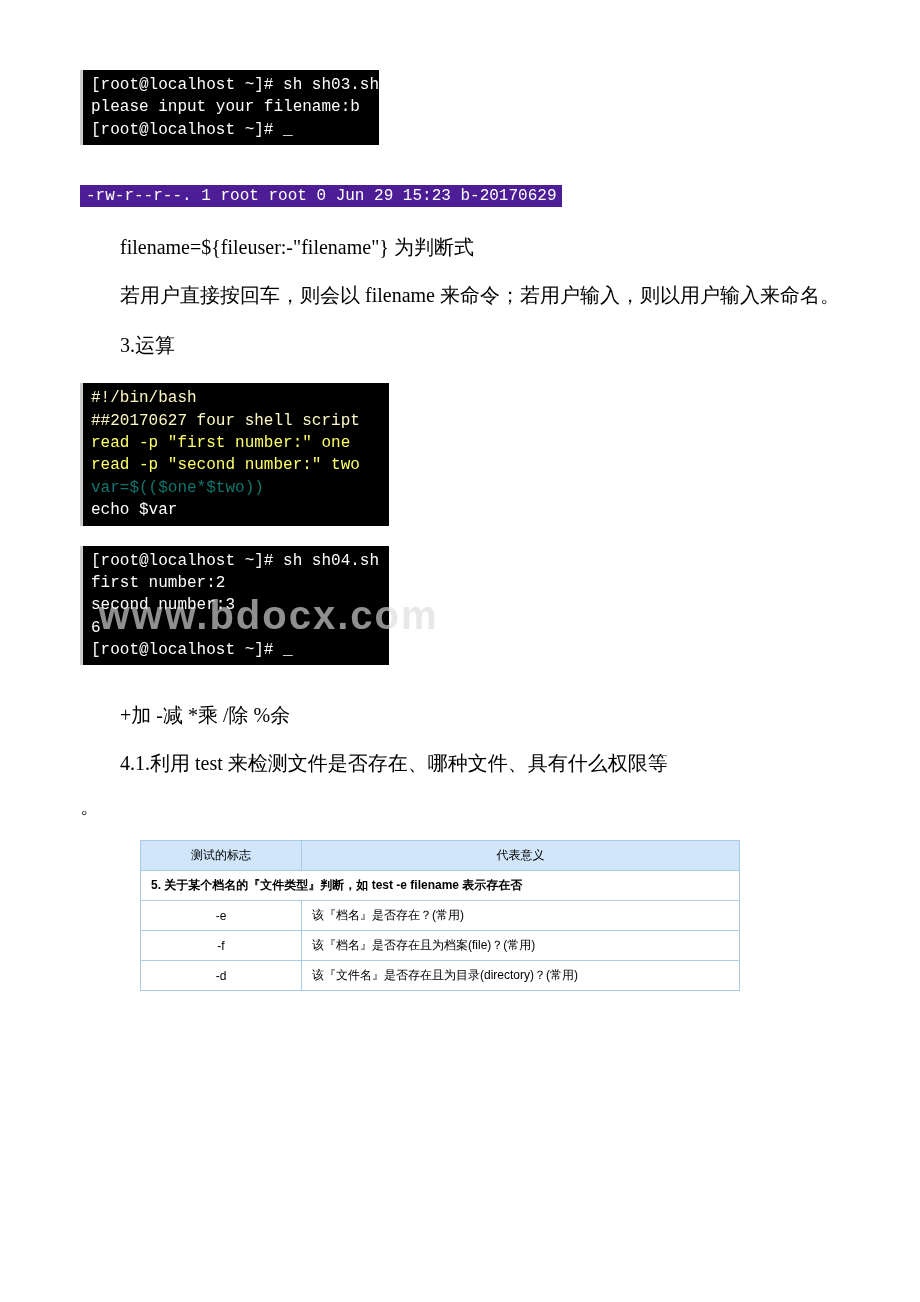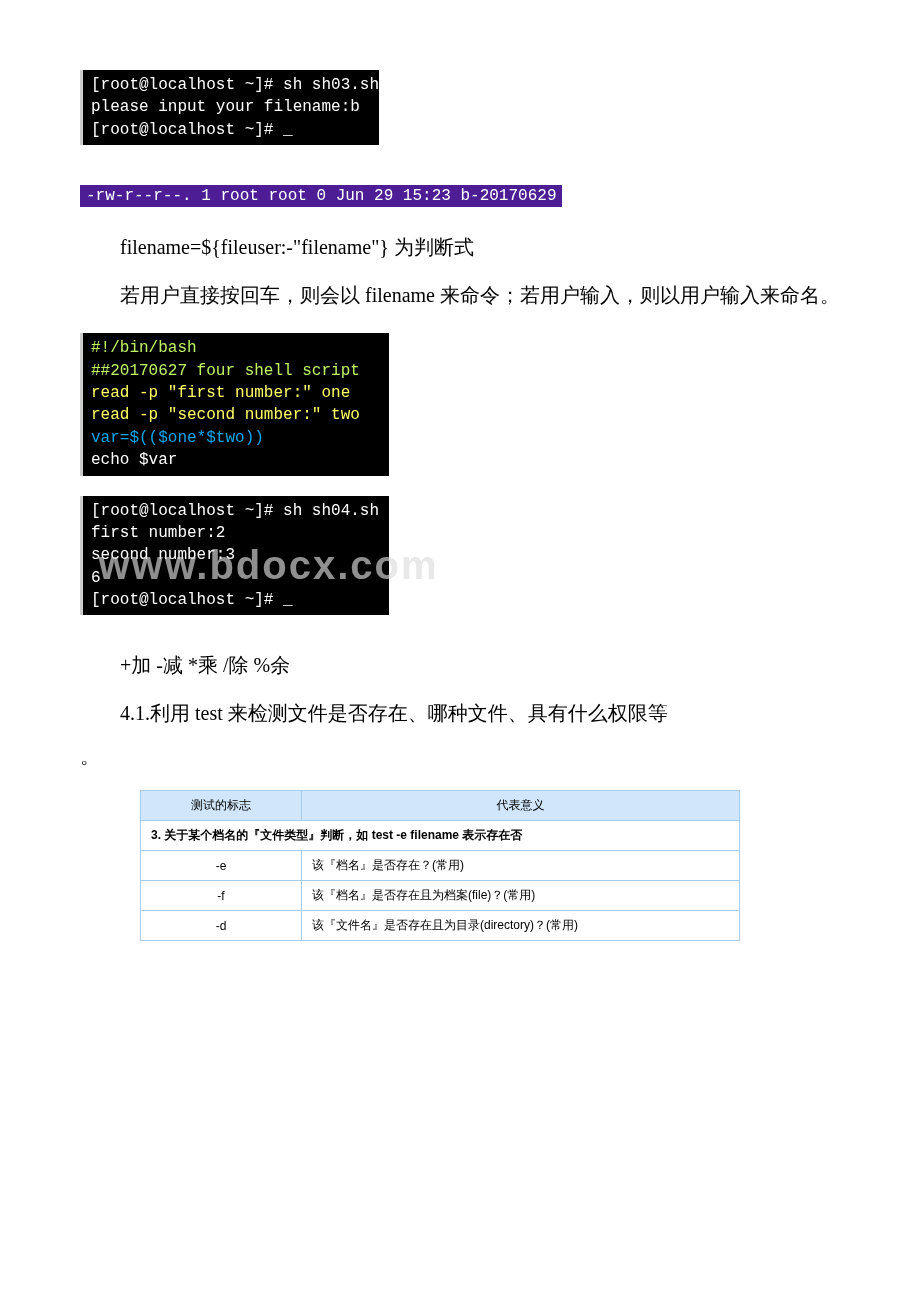--- a/index.html
+++ b/index.html
@@ -92,43 +92,44 @@
     }
     .flag-table .section-row td {
       background: #ffffff;
       font-weight: bold;
       text-align: left;
     }
     .flag-table .flag-col {
       text-align: center;
       width: 140px;
     }
-    .term-green { color: #bef264; }
+    .term-green { color: #fef9c3; }
     .term-yellow { color: #ffff66; }
-    .term-orange { color: #0ea5e9; }
+    .term-orange { color: #0f766e; }
     .hanging-period {
       font-size: 20px;
       margin: 0;
     }
   </style>
 </head>
 <body>
 
 <div class="page">
 
   <div class="terminal-block termblock-a"><span>[root@localhost ~]# sh sh03.sh
 please input your filename:b
 [root@localhost ~]# _</span></div>
 
   <div class="terminal-output-line"><span>-rw-r--r--. 1 root root    0 Jun 29 15:23 b-20170629</span></div>
 
   <p class="body-text">filename=${fileuser:-"filename"} 为判断式</p>
 
   <p class="body-text">若用户直接按回车，则会以 filename 来命令；若用户输入，则以用户输入来命名。</p>
 
+  <p class="section-heading">3.运算</p>
 
 
   <div class="terminal-block termblock-b terminal-block-wide" style="width:290px;"><span class="term-green">#!/bin/bash</span>
 <span class="term-green">##20170627 four shell script</span>
 <span class="term-yellow">read -p "first number:" one</span>
 <span class="term-yellow">read -p "second number:" two</span>
 <span class="term-orange">var=$(($one*$two))</span>
 <span>echo $var</span></div>
 
   <div class="watermark-wrap">
@@ -146,21 +147,21 @@
   <p class="body-text"> 4.1.利用 test 来检测文件是否存在、哪种文件、具有什么权限等</p>
   <p class="hanging-period">。</p>
 
   <table class="flag-table">
     <tbody>
         <tr>
       <th>测试的标志</th>
       <th>代表意义</th>
     </tr>
     <tr class="section-row">
-      <td colspan="2">3. 关于某个档名的『文件类型』判断，如 test -e filename 表示存在否</td>
+      <td colspan="2">5. 关于某个档名的『文件类型』判断，如 test -e filename 表示存在否</td>
     </tr>
     <tr>
       <td class="flag-col">-e</td>
       <td>该『档名』是否存在？(常用)</td>
     </tr>
     <tr>
       <td class="flag-col">-f</td>
       <td>该『档名』是否存在且为档案(file)？(常用)</td>
     </tr>
     <tr>

